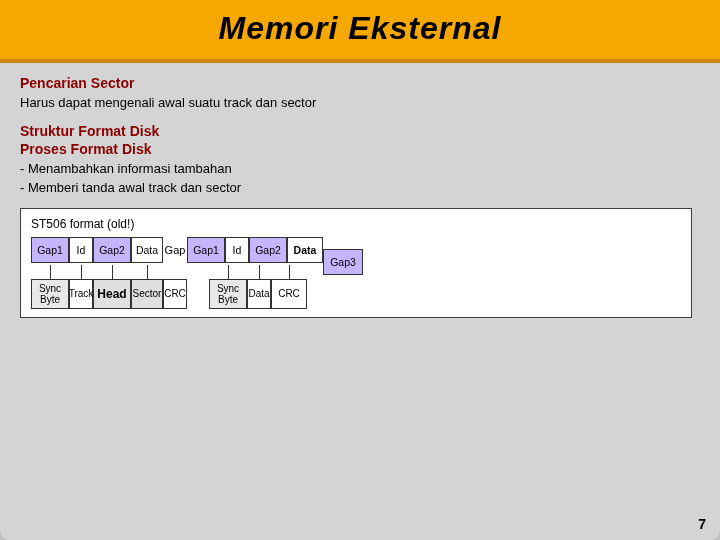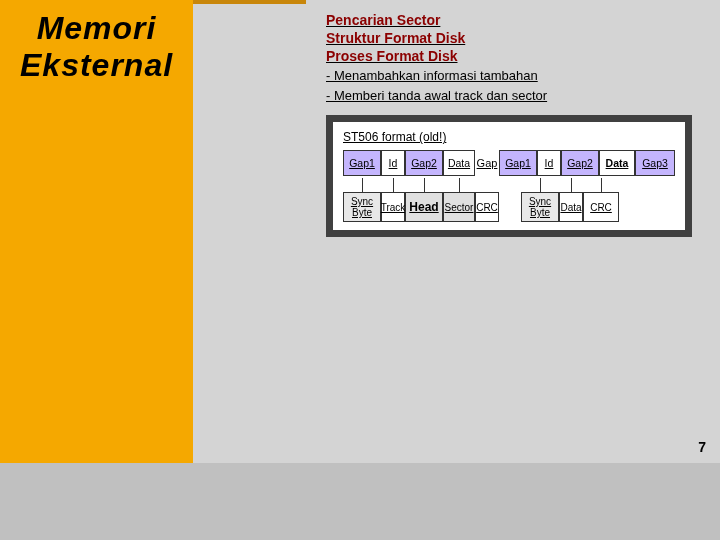--- a/index.html
+++ b/index.html
@@ -6,24 +6,26 @@
     body {
       width: 720px;
       height: 540px;
       background: #c0c0c0;
       font-family: Arial, sans-serif;
       overflow: hidden;
       position: relative;
     }
     .slide {
       width: 720px;
-      height: 463px;
+      height: 540px;
       background: #d4d4d4;
       position: relative;
       display: flex;
+      flex-direction: column;
+      border-radius: 10px;
     }
     .title-bar {
       background: #f5a800;
       width: 100%;
       padding: 10px 20px 12px 20px;
       text-align: center;
     }
     .title-bar h1 {
       color: #000;
       font-size: 32px;
@@ -32,21 +34,20 @@
       letter-spacing: 1px;
     }
     .gold-line {
       height: 4px;
       background: #c8860a;
       width: 100%;
     }
     .content {
       padding: 12px 28px 10px 20px;
       flex: 1;
-      text-decoration: underline;
     }
     .section-title {
       font-size: 14px;
       font-weight: bold;
       color: #8B0000;
       margin-bottom: 2px;
     }
     .section-body {
       font-size: 13px;
       color: #000;
@@ -54,21 +55,21 @@
       line-height: 1.5;
     }
     .section-body p {
       margin-left: 0;
     }
     .indent {
       margin-left: 30px;
     }
     .diagram-container {
       background: #fff;
-      border: 7px solid #404040;
+      border: 1px solid #404040;
       padding: 8px 10px;
       margin-top: 4px;
       position: relative;
     }
     .diagram-label {
       font-size: 12px;
       color: #000;
       margin-bottom: 6px;
     }
     .page-num {
@@ -89,20 +90,21 @@
 <div class="slide">
   <div class="title-bar">
     <h1>Memori Eksternal</h1>
   </div>
   <div class="gold-line"></div>
 
   <div class="content">
 
     <div>
       <div class="section-title">Pencarian Sector</div>
+      <div class="section-body">Harus dapat mengenali awal suatu track dan sector</div>
     </div>
 
     <div>
       <div class="section-title">Struktur Format Disk</div>
     </div>
 
     <div>
       <div class="section-title">Proses Format Disk</div>
       <div class="section-body">
         <p class="indent">- Menambahkan informasi tambahan</p>
@@ -118,21 +120,21 @@
         <div class="c dark" style="width:38px; height:26px;">Gap1</div>
         <div class="c" style="width:24px; height:26px;">Id</div>
         <div class="c dark" style="width:38px; height:26px;">Gap2</div>
         <div class="c" style="width:32px; height:26px;">Data</div>
         <div class="c noborder" style="width:24px; height:26px; font-size:11px; background:transparent; border:none;">Gap</div>
 
         <div class="c dark" style="width:38px; height:26px;">Gap1</div>
         <div class="c" style="width:24px; height:26px;">Id</div>
         <div class="c dark" style="width:38px; height:26px;">Gap2</div>
         <div class="c" style="width:36px; height:26px; font-weight:bold;">Data</div>
-        <div class="c dark" style="width:40px; height:26px;">Gap3</div>
+        <div class="c dark" style="width:40px; height:26px;margin-top:12px;">Gap3</div>
       </div>
 
       <div style="display:flex; flex-direction:row; width:100%; align-items:flex-start; gap:8px;">
 
         <div style="display:flex; flex-direction:column;">
 
           <div style="display:flex; flex-direction:row; height:14px; align-items:flex-end;">
             <div style="width:38px; display:flex; justify-content:center;">
                 <div style="width:1px; height:14px; background:#333;"></div>
               </div>

